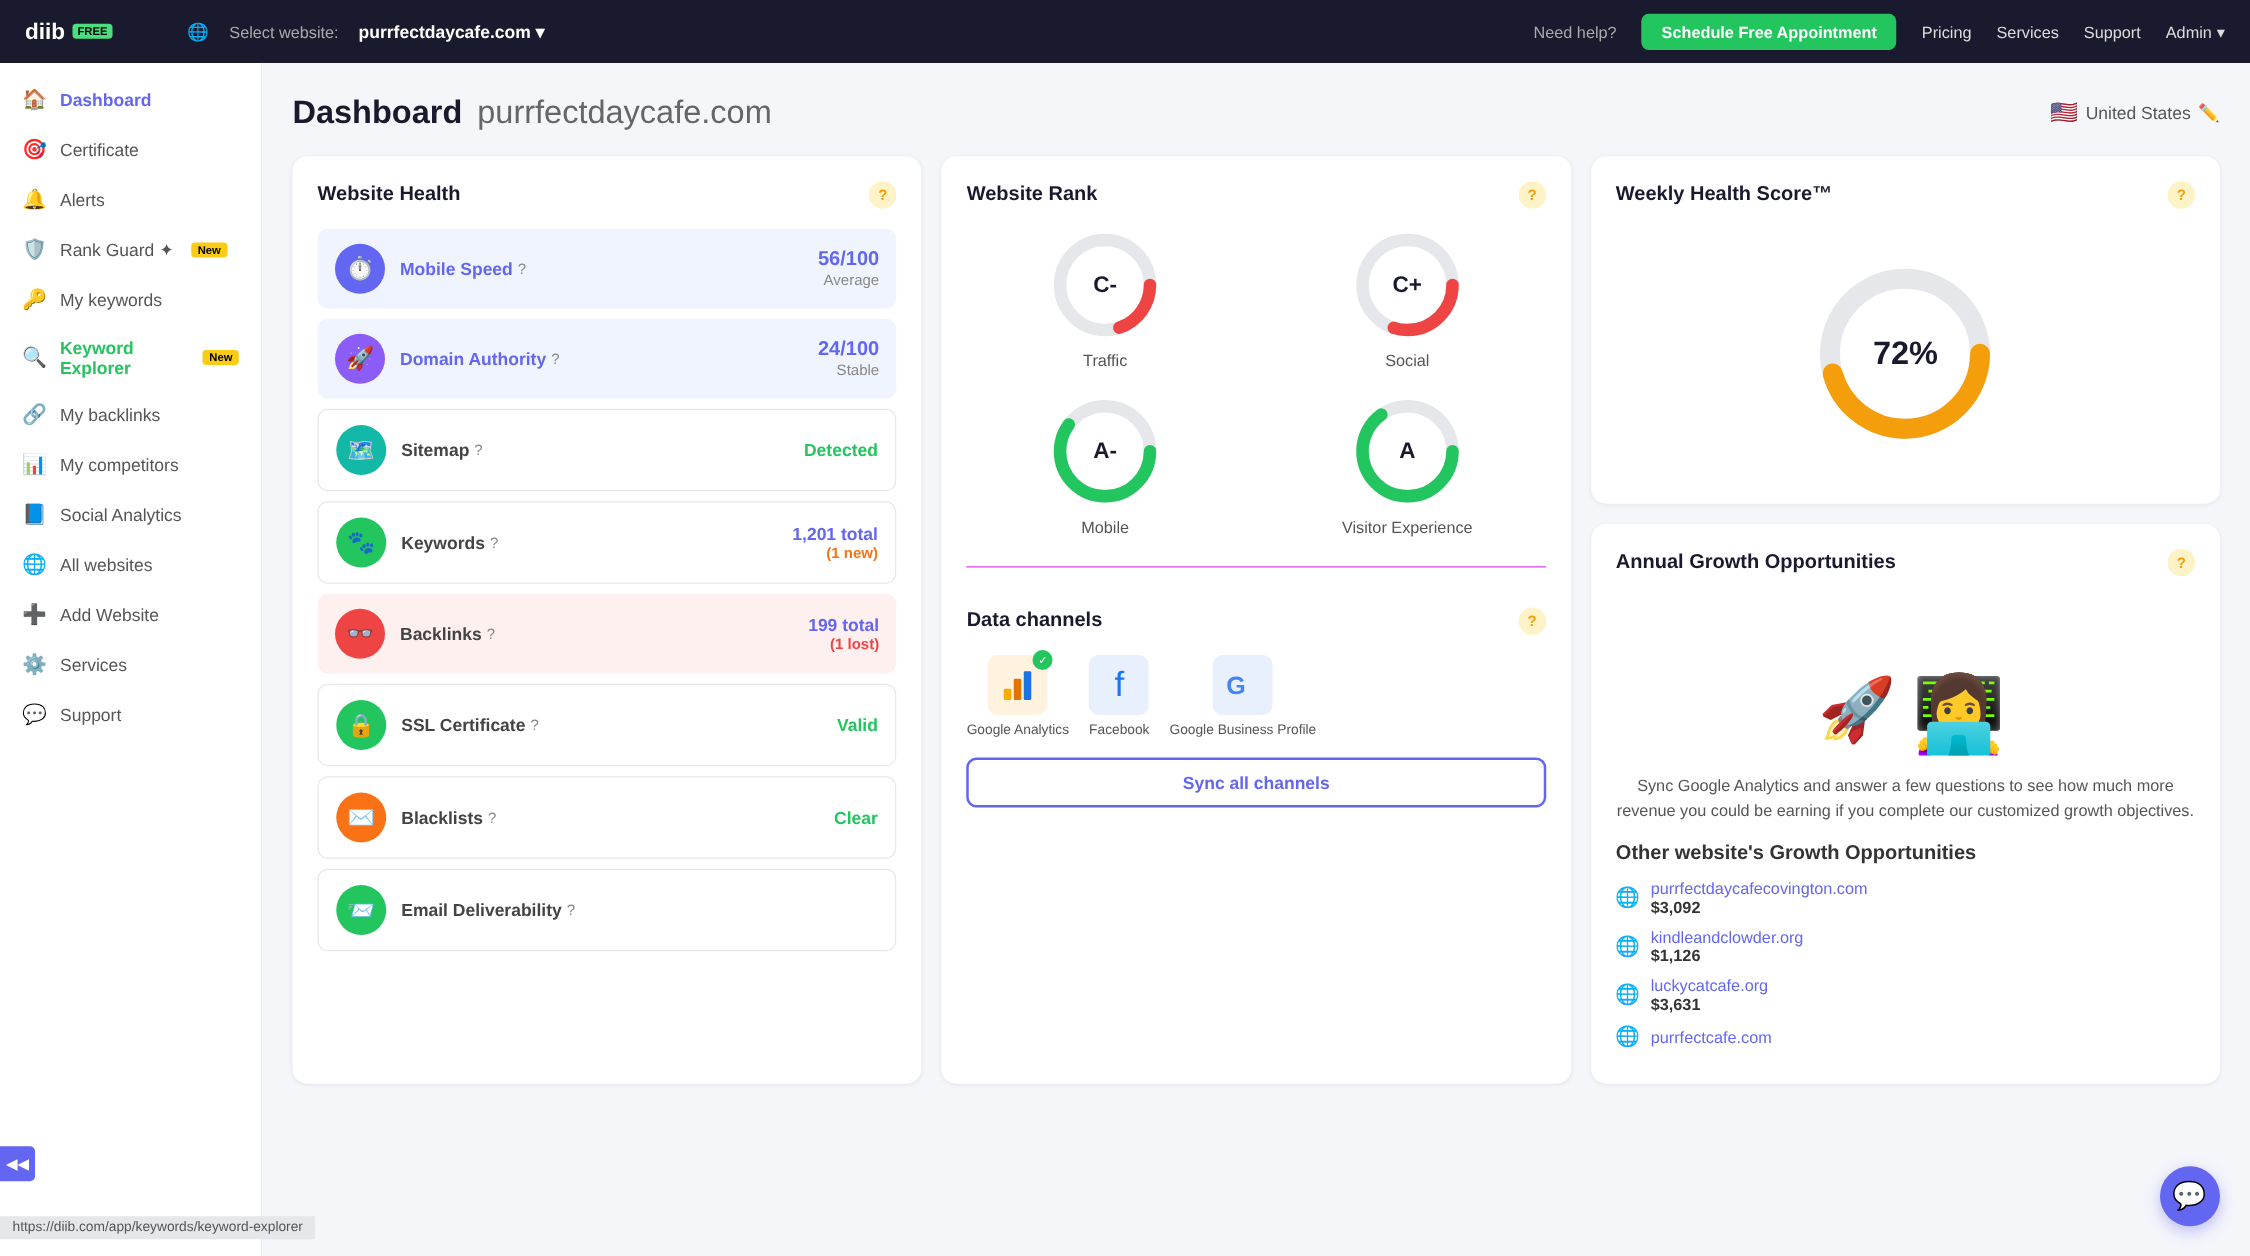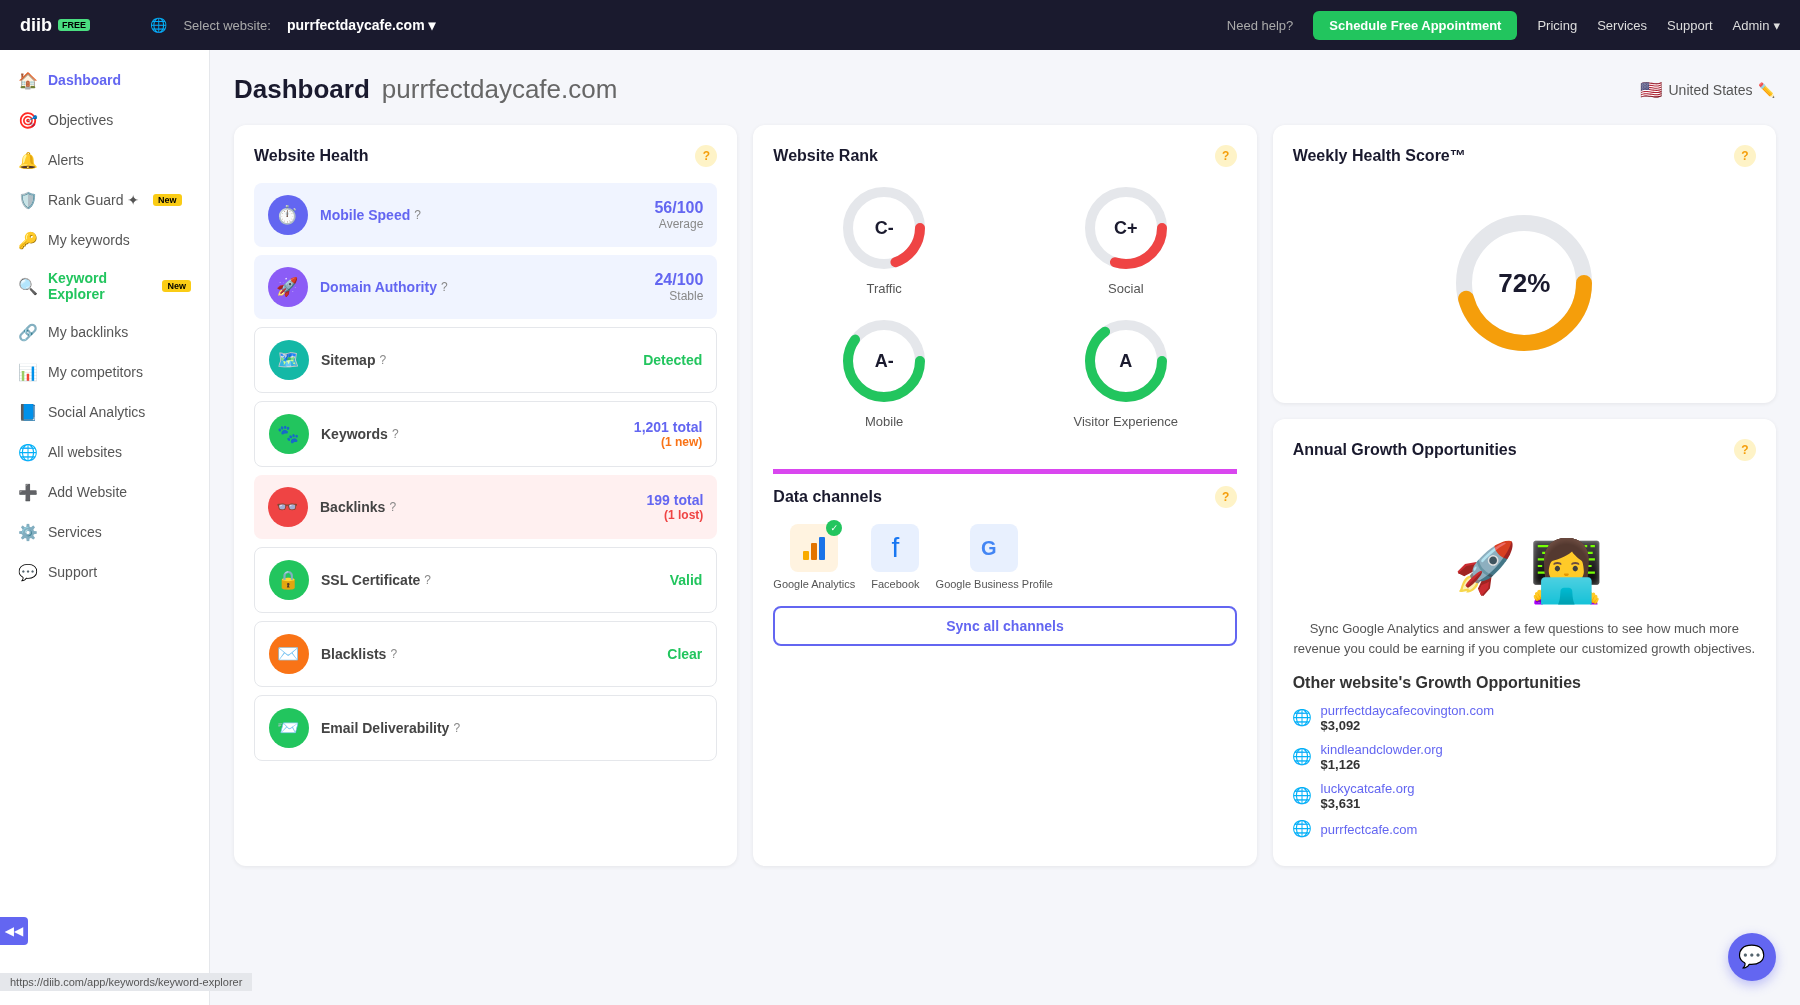--- a/index.html
+++ b/index.html
@@ -281,21 +281,21 @@
   </div>
 </nav>
 
 <aside class="sidebar">
   <div class="sidebar-item active">
     <span class="sidebar-icon">🏠</span>
     <span>Dashboard</span>
   </div>
   <div class="sidebar-item">
     <span class="sidebar-icon">🎯</span>
-    <span>Objectives</span>
+    <span>Certificate</span>
   </div>
   <div class="sidebar-item">
     <span class="sidebar-icon">🔔</span>
     <span>Alerts</span>
   </div>
   <div class="sidebar-item">
     <span class="sidebar-icon">🛡️</span>
     <span>Rank Guard ✦</span>
     <span class="new-badge">New</span>
   </div>
@@ -488,21 +488,21 @@
             <svg viewBox="0 0 90 90">
               <circle cx="45" cy="45" r="36" fill="none" stroke="#e5e7eb" stroke-width="10"></circle>
               <circle cx="45" cy="45" r="36" fill="none" stroke="#22c55e" stroke-width="10" stroke-dasharray="203.6 226.2" stroke-dashoffset="56.5" stroke-linecap="round"></circle>
             </svg>
             <span class="rank-donut-label">A</span>
           </div>
           <span class="rank-name">Visitor Experience</span>
         </div>
       </div>
 
-      <div style="margin-top: 40px; border-top: 5px solid #d946ef; padding-top: 12px;">
+      <div style="margin-top: 24px; border-top: 1px solid #d946ef; padding-top: 32px;">
         <div class="card-title">
           <span>Data channels</span>
           <span class="q-icon">?</span>
         </div>
         <div class="channels-grid">
 
           <div class="channel-item">
             <div class="channel-icon-wrap">
               <div class="channel-icon analytics">
                 <svg width="30" height="30" viewBox="0 0 30 30">

